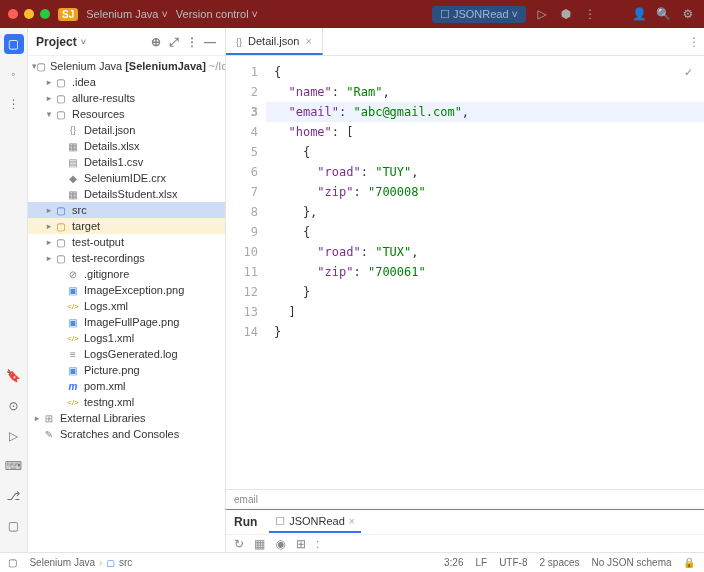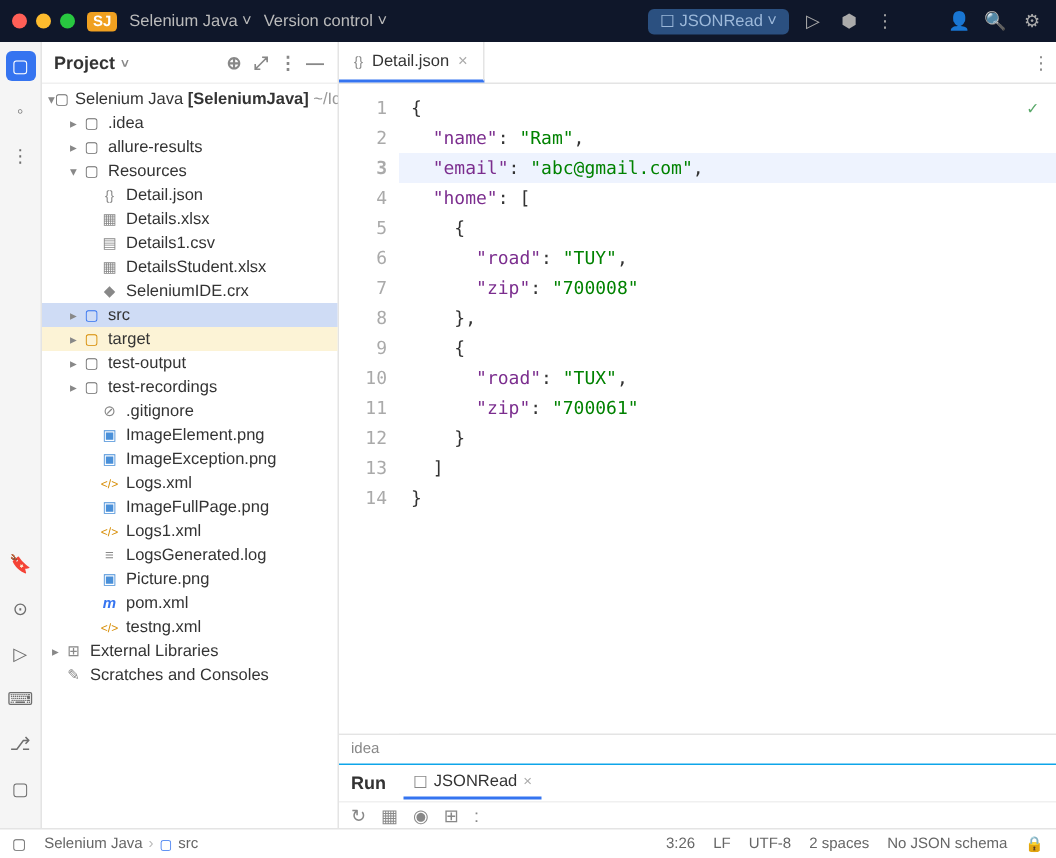--- a/index.html
+++ b/index.html
@@ -1,17 +1,17 @@
 <!DOCTYPE html>
 <html><head>
 <meta charset="utf-8">
 <style>
 * { box-sizing: border-box; margin: 0; padding: 0; }
 body { font-family: -apple-system, BlinkMacSystemFont, "Segoe UI", sans-serif; font-size: 12px; color: #333; background: #fff; width: 704px; height: 572px; overflow: hidden; display: flex; flex-direction: column; }
-.titlebar { height: 28px; background: #0f172a; display: flex; align-items: center; padding: 0 8px; color: #bbb; gap: 8px; }
+.titlebar { height: 28px; background: #7f1d1d; display: flex; align-items: center; padding: 0 8px; color: #bbb; gap: 8px; }
 .traffic { display: flex; gap: 6px; }
 .dot { width: 10px; height: 10px; border-radius: 50%; }
 .dot.r { background: #ff5f57; } .dot.y { background: #febc2e; } .dot.g { background: #28c840; }
 .sj-badge { background: #f0a020; color: #fff; padding: 1px 4px; border-radius: 3px; font-size: 10px; font-weight: 600; }
 .tb-item { font-size: 11px; color: #bbb; cursor: pointer; display: flex; align-items: center; gap: 3px; }
 .tb-item.run { background: #2b5080; padding: 2px 8px; border-radius: 4px; color: #9cb8d9; }
 .tb-spacer { flex: 1; }
 .tb-icon { width: 16px; height: 16px; display: flex; align-items: center; justify-content: center; color: #aaa; }
 .main { flex: 1; display: flex; overflow: hidden; }
 .leftbar { width: 28px; background: #f5f5f5; border-right: 1px solid #e4e4e4; display: flex; flex-direction: column; align-items: center; padding-top: 6px; gap: 10px; }
@@ -173,29 +173,29 @@
           </div>
           <div class="node">
             <span class="indent" style="width: 24px;"></span>
             <span class="arrow"></span>
             <span class="ficon csv"></span>
             <span class="label">Details1.csv</span>
           </div>
           <div class="node">
             <span class="indent" style="width: 24px;"></span>
             <span class="arrow"></span>
+            <span class="ficon crx"></span>
+            <span class="label">SeleniumIDE.crx</span>
+          </div>
+          <div class="node">
+            <span class="indent" style="width: 24px;"></span>
+            <span class="arrow"></span>
             <span class="ficon xlsx"></span>
             <span class="label">DetailsStudent.xlsx</span>
           </div>
-          <div class="node">
-            <span class="indent" style="width: 24px;"></span>
-            <span class="arrow"></span>
-            <span class="ficon crx"></span>
-            <span class="label">SeleniumIDE.crx</span>
-          </div>
           <div class="node selected">
             <span class="indent" style="width: 12px;"></span>
             <span class="arrow">▸</span>
             <span class="ficon folder-src">▢</span>
             <span class="label">src</span>
           </div>
           <div class="node highlighted">
             <span class="indent" style="width: 12px;"></span>
             <span class="arrow">▸</span>
             <span class="ficon folder-target">▢</span>
@@ -211,26 +211,20 @@
             <span class="indent" style="width: 12px;"></span>
             <span class="arrow">▸</span>
             <span class="ficon folder">▢</span>
             <span class="label">test-recordings</span>
           </div>
           <div class="node">
             <span class="indent" style="width: 24px;"></span>
             <span class="arrow"></span>
             <span class="ficon txt"></span>
             <span class="label">.gitignore</span>
-          </div>
-          <div class="node">
-            <span class="indent" style="width: 24px;"></span>
-            <span class="arrow"></span>
-            <span class="ficon png"></span>
-            <span class="label">ImageElement.png</span>
           </div>
           <div class="node">
             <span class="indent" style="width: 24px;"></span>
             <span class="arrow"></span>
             <span class="ficon png"></span>
             <span class="label">ImageException.png</span>
           </div>
           <div class="node">
             <span class="indent" style="width: 24px;"></span>
             <span class="arrow"></span>
@@ -325,21 +319,21 @@
           <div class="line"><span>      </span><span class="s-key">"zip"</span><span class="s-punct">: </span><span class="s-str">"700008"</span></div>
           <div class="line"><span class="s-punct">    },</span></div>
           <div class="line"><span class="s-punct">    {</span></div>
           <div class="line"><span>      </span><span class="s-key">"road"</span><span class="s-punct">: </span><span class="s-str">"TUX"</span><span class="s-punct">,</span></div>
           <div class="line"><span>      </span><span class="s-key">"zip"</span><span class="s-punct">: </span><span class="s-str">"700061"</span></div>
           <div class="line"><span class="s-punct">    }</span></div>
           <div class="line"><span class="s-punct">  ]</span></div>
           <div class="line"><span class="s-punct">}</span></div>
         </div>
     </div>
-    <div class="crumb-bar">idea</div>
+    <div class="crumb-bar">email</div>
 
     <div class="bottom-panel">
       <div class="run-tabs">
         <span class="rlabel">Run</span>
         <div class="rtab">
           <span style="color:#888">☐</span>
           <span>JSONRead</span>
           <span class="close">×</span>
         </div>
       </div>

